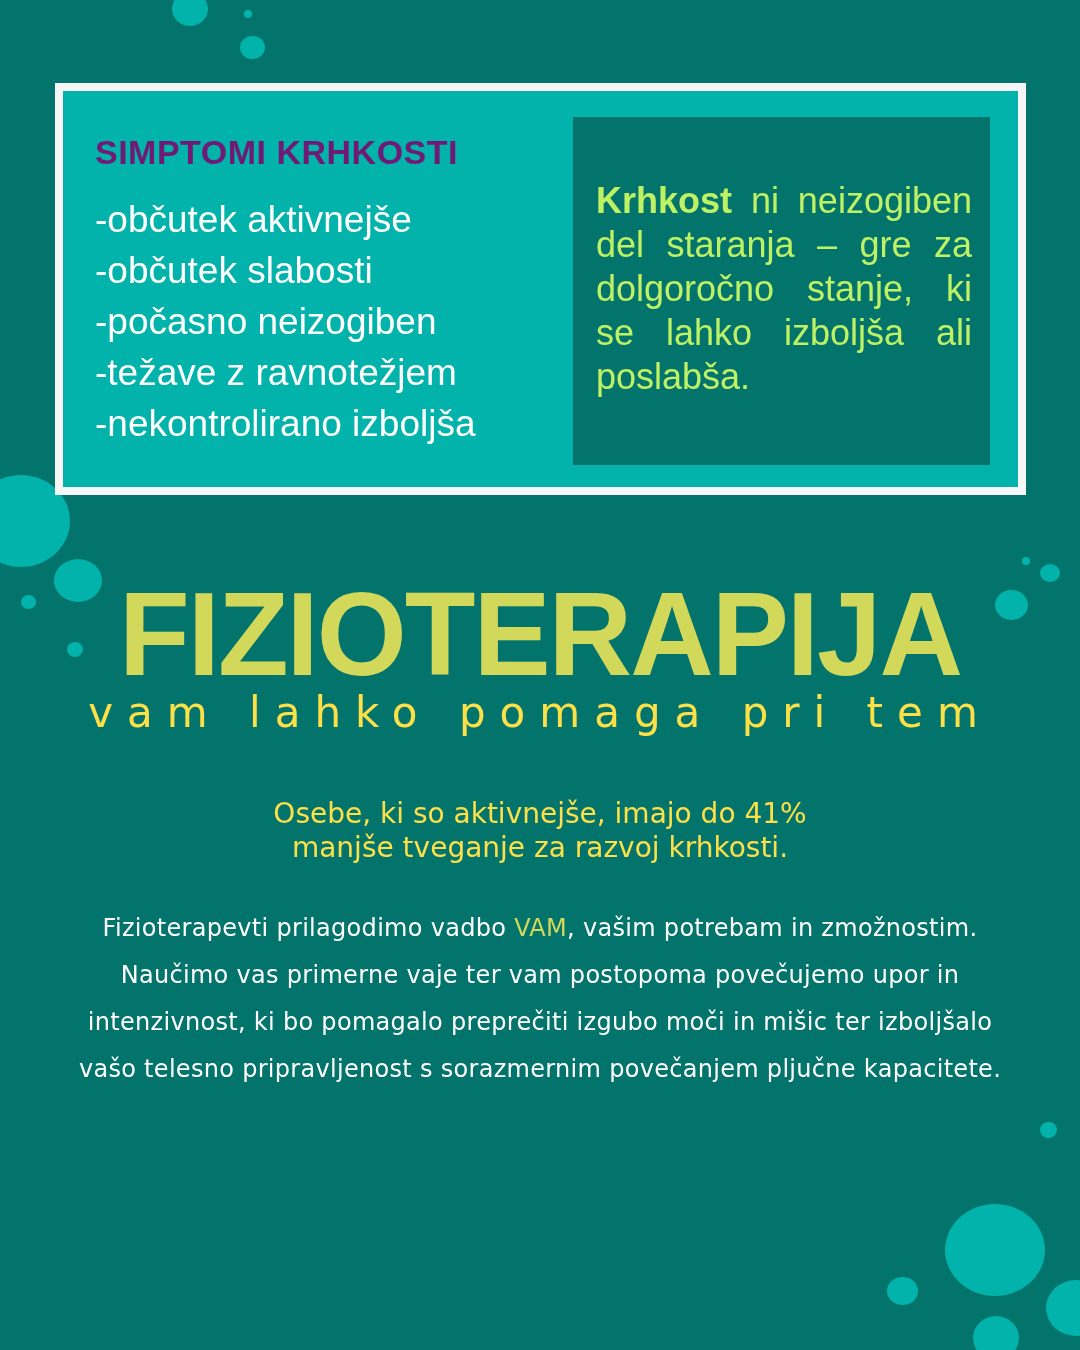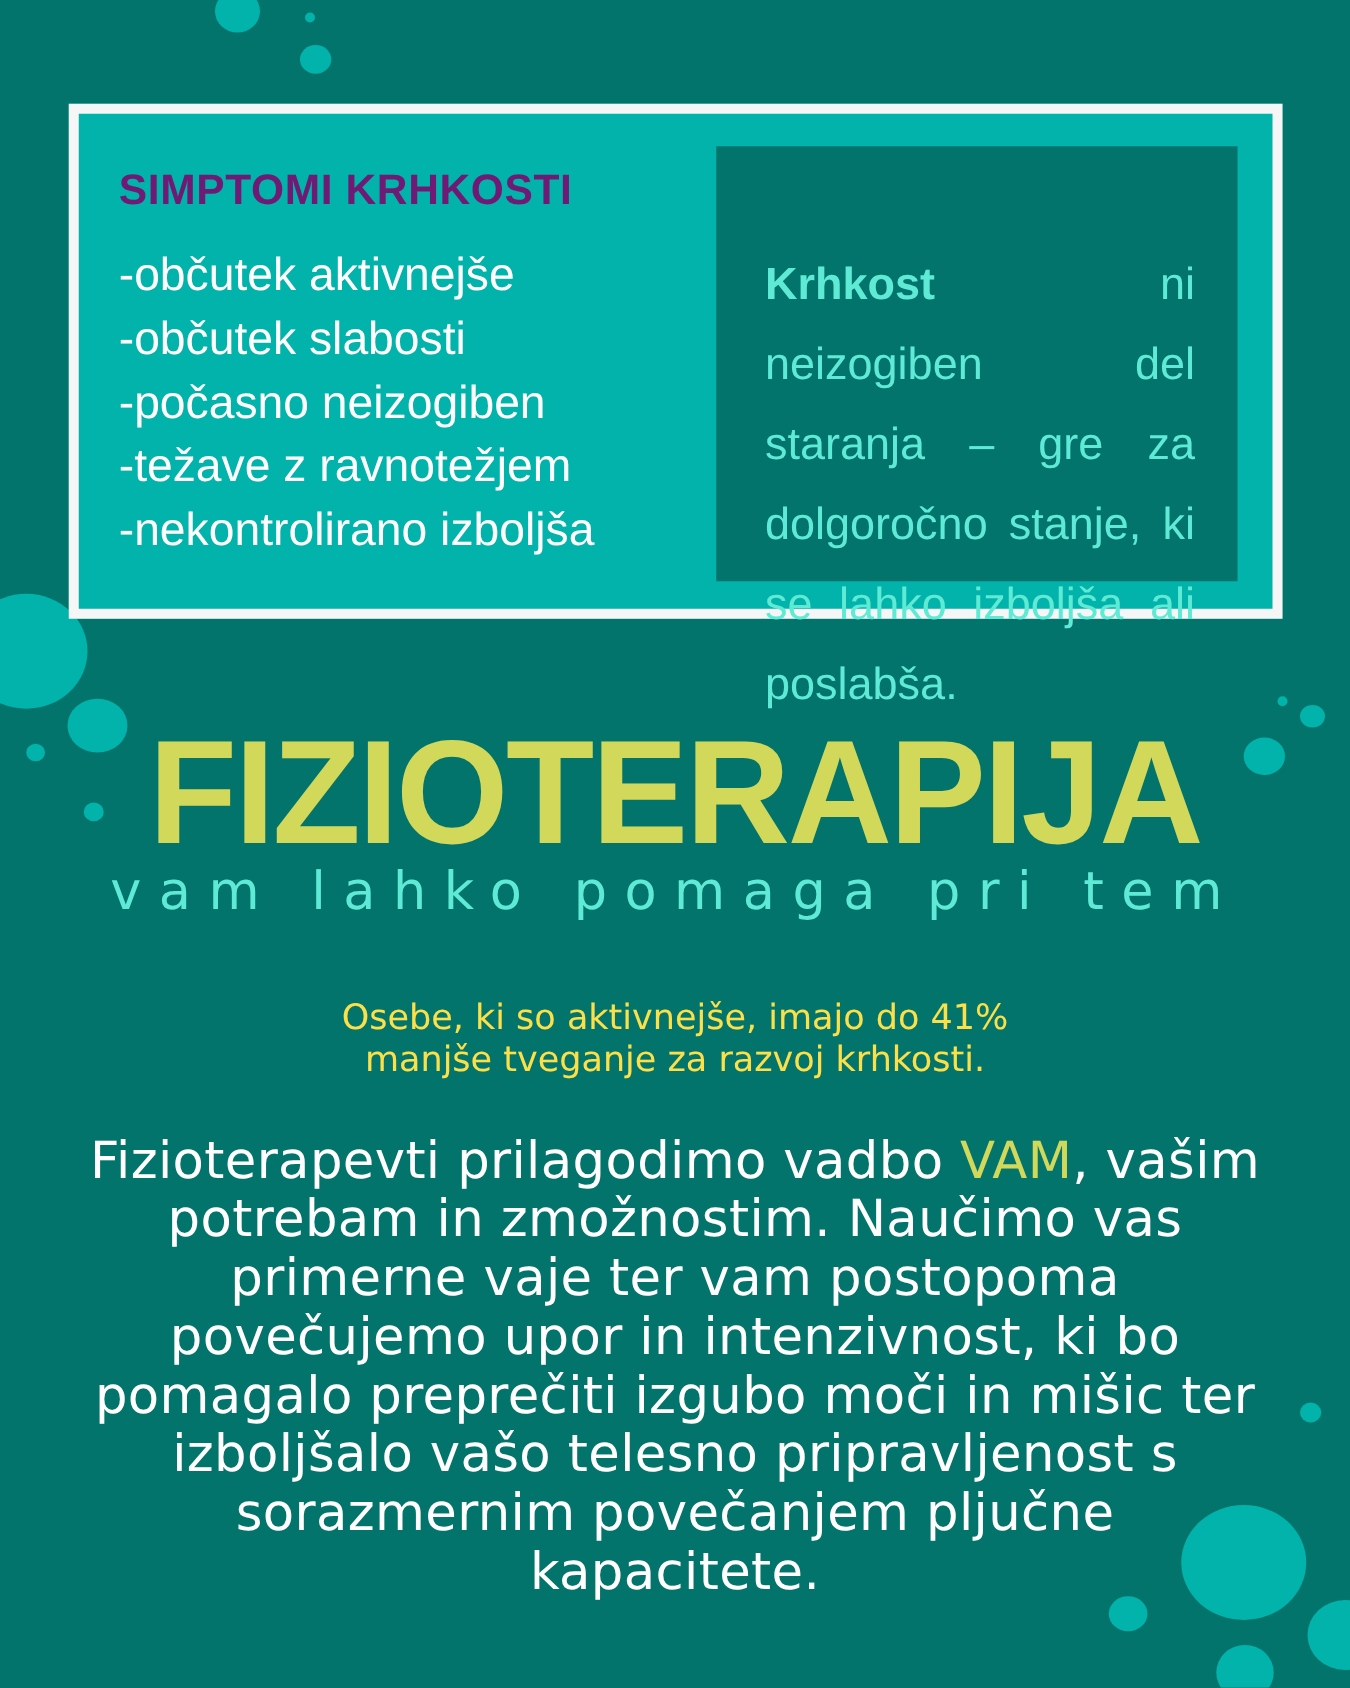--- a/index.html
+++ b/index.html
@@ -4,26 +4,26 @@
 <style>
   html, body { margin:0; padding:0; }
   body { width:1080px; height:1350px; background:#02746c; position:relative; overflow:hidden; font-family:"DejaVu Sans","Liberation Sans",sans-serif; }
   .blob { position:absolute; background:#01b3ab; border-radius:50%; }
   .card { position:absolute; left:55px; top:83px; width:955px; height:396px; border:8px solid #f6f6f6; background:#01b3ab; }
   .card-left { position:absolute; left:32px; top:42px; width:470px; }
   .card-title { font-family:"Liberation Sans",sans-serif; font-weight:bold; color:#701a75; font-size:34px; letter-spacing:0.5px; margin:0 0 22px 0; }
   .sym-list { list-style:none; margin:0; padding:0; }
   .sym-list li { color:#fff; font-family:"Liberation Sans",sans-serif; font-size:37px; line-height:51px; }
   .card-right { position:absolute; left:510px; top:26px; width:417px; height:348px; background:#02746c; box-sizing:border-box; padding:62px 18px 0 23px; }
-  .def-text { color:#5eead4; font-family:"Liberation Sans",sans-serif; font-size:36px; line-height:64px; text-align:justify; margin:16px; }
+  .def-text { color:#bef264; font-family:"Liberation Sans",sans-serif; font-size:36px; line-height:44px; text-align:justify; margin:0; }
   .def-text b { font-weight:bold; }
   .headline { position:absolute; left:0; width:1080px; top:566px; text-align:center; color:#d2d85a; font-family:"Liberation Sans",sans-serif; font-weight:bold; font-size:118px; letter-spacing:-2px; transform:scaleX(0.98); }
-  .subhead { position:absolute; left:0; width:1080px; top:688px; text-align:center; color:#5eead4; font-family:"DejaVu Sans",sans-serif; font-size:42px; letter-spacing:14px; }
+  .subhead { position:absolute; left:0; width:1080px; top:688px; text-align:center; color:#fde047; font-family:"DejaVu Sans",sans-serif; font-size:42px; letter-spacing:14px; }
   .stat { position:absolute; left:0; width:1080px; top:797px; text-align:center; color:#fde047; font-family:"DejaVu Sans",sans-serif; font-size:28px; line-height:34px; }
-  .body-text { position:absolute; left:70px; width:940px; top:905px; text-align:center; color:#fff; font-family:"DejaVu Sans",sans-serif; font-size:41px; line-height:47px; letter-spacing:0.3px; }
+  .body-text { position:absolute; left:70px; width:940px; top:905px; text-align:center; color:#fff; font-family:"DejaVu Sans",sans-serif; font-size:24px; line-height:47px; letter-spacing:0.3px; }
   .accent { color:#d2d85a; }
 </style>
 </head>
 <body>
 
 <div class="blob" style="left:172px;top:-8px;width:36px;height:34px;"></div>
 <div class="blob" style="left:244px;top:10px;width:8px;height:8px;"></div>
 <div class="blob" style="left:240px;top:36px;width:25px;height:23px;"></div>
 <div class="blob" style="left:-28px;top:475px;width:98px;height:92px;"></div>
 <div class="blob" style="left:54px;top:559px;width:48px;height:43px;"></div>

